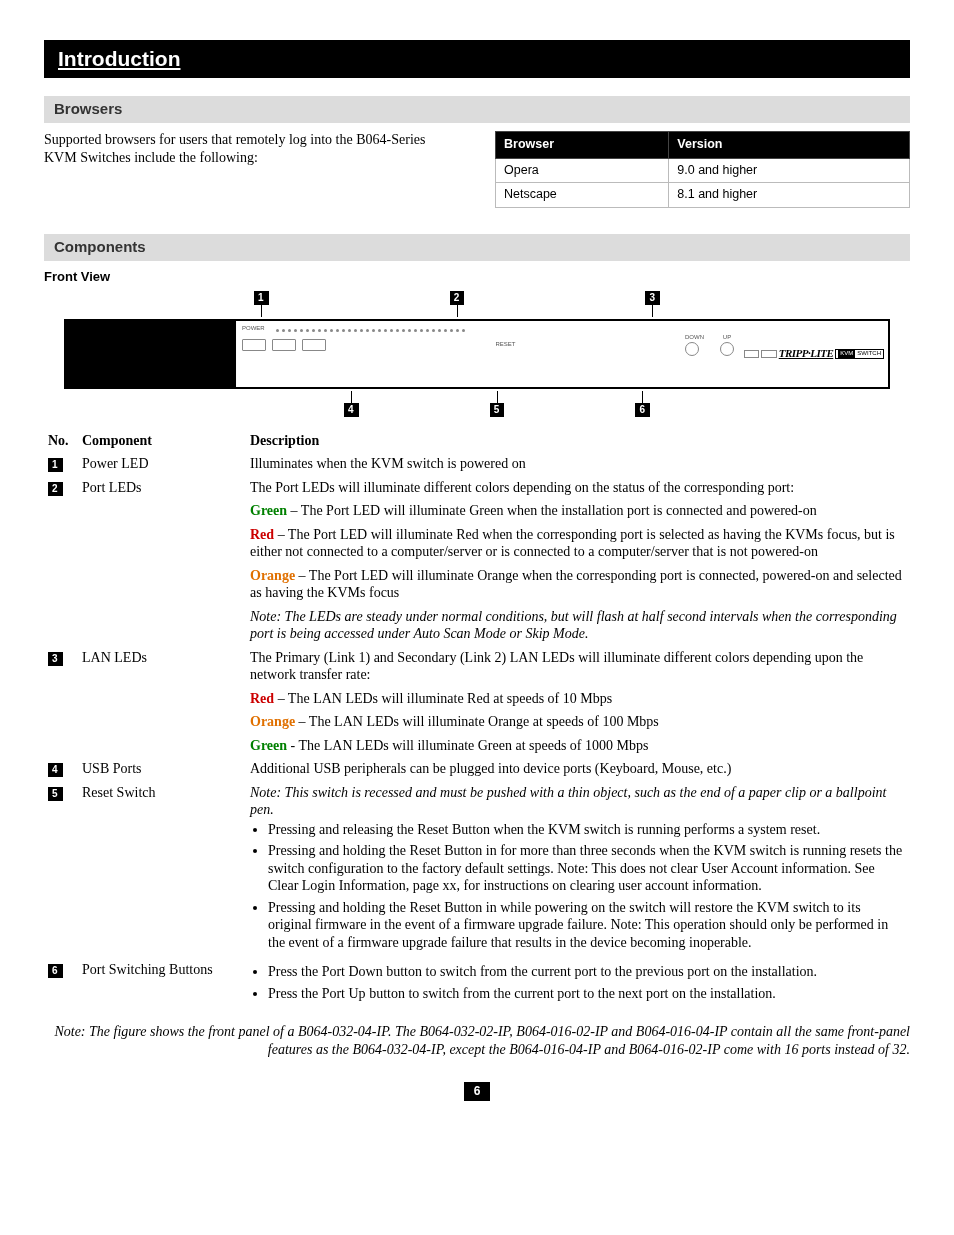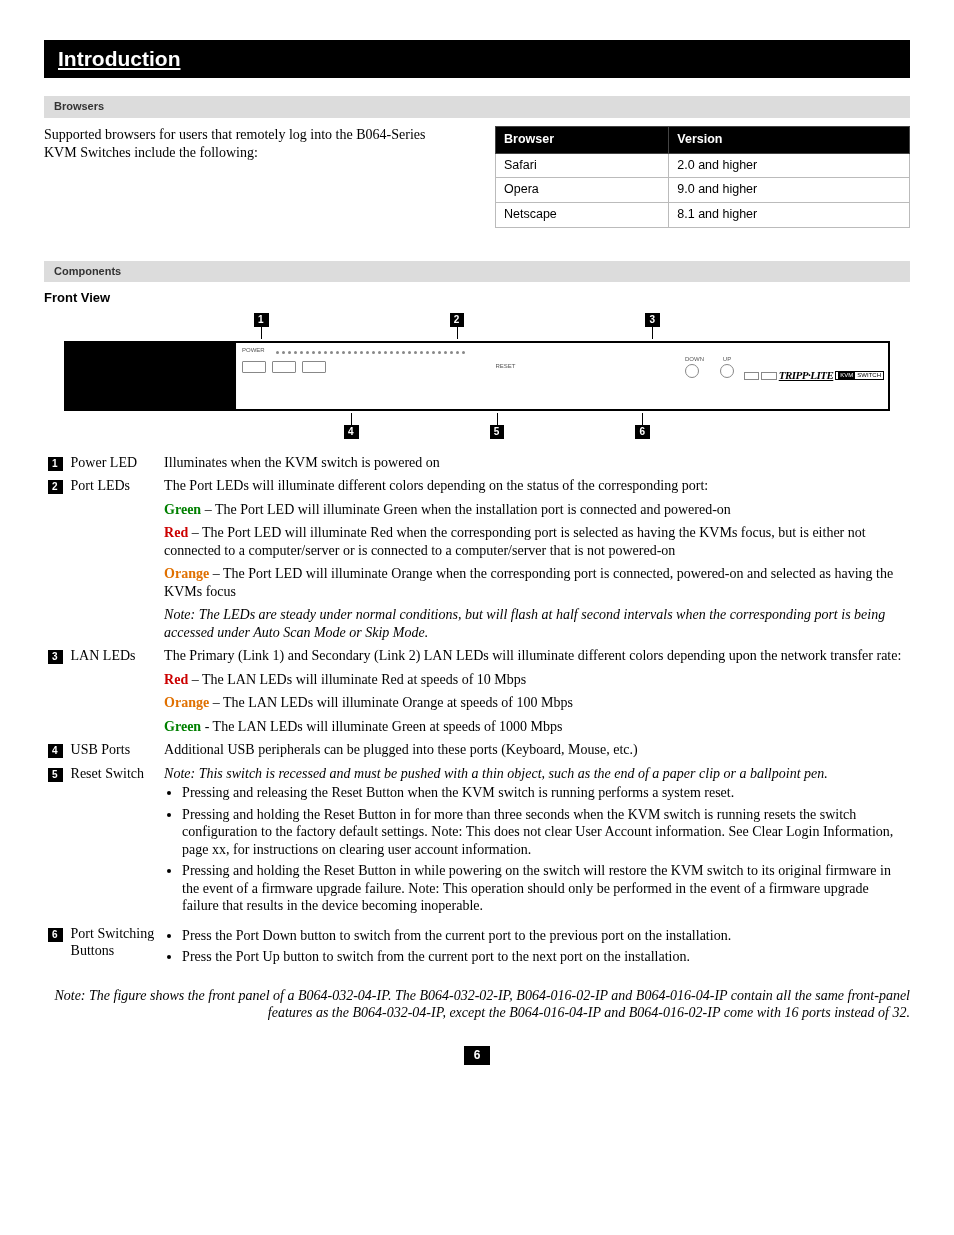--- a/index.html
+++ b/index.html
@@ -20,29 +20,29 @@
     font-size: 21px;
     padding: 6px 14px;
     margin-bottom: 18px;
     text-decoration: underline;
   }
   .section-grey {
     background: #dcdcdc;
     color: #333;
     font-family: Arial, Helvetica, sans-serif;
     font-weight: bold;
-    font-size: 11px;
+    font-size: 15px;
     padding: 4px 10px;
     margin-bottom: 8px;
   }
   .two-col {
     display: flex;
     gap: 36px;
     align-items: flex-start;
-    margin-bottom: 33px;
+    margin-bottom: 26px;
   }
   .col-left { flex: 1 1 50%; }
   .col-right { flex: 1 1 50%; }
   table.browsers {
     border-collapse: collapse;
     width: 100%;
     font-family: Arial, Helvetica, sans-serif;
     font-size: 12.5px;
   }
   table.browsers th {
@@ -179,24 +179,20 @@
   <div class="col-right">
     <table class="browsers">
       <thead>
         <tr>
           <th>Browser</th>
           <th>Version</th>
         </tr>
       </thead>
       <tbody>
         <tr>
-            <td>Safari</td>
-            <td>2.0 and higher</td>
-          </tr>
-        <tr>
             <td>Opera</td>
             <td>9.0 and higher</td>
           </tr>
         <tr>
             <td>Netscape</td>
             <td>8.1 and higher</td>
           </tr>
       </tbody>
     </table>
   </div>
@@ -297,20 +293,25 @@
       </div>
     <div class="stick">
         <span class="line"></span>
         <span class="num-box">6</span>
       </div>
   </div>
 </div>
 
 <table class="comp-table">
   <tbody>
+      <tr>
+    <th class="cno">No.</th>
+    <th class="cname">Component</th>
+    <th>Description</th>
+  </tr>
 
   <tr>
     <td><span class="num-box">1</span></td>
     <td>Power LED</td>
     <td>Illuminates when the KVM switch is powered on</td>
   </tr>
 
   <tr>
     <td><span class="num-box">2</span></td>
     <td>Port LEDs</td>
@@ -330,21 +331,21 @@
       <div>The Primary (Link 1) and Secondary (Link 2) LAN LEDs will illuminate different colors depending upon the network transfer rate:</div>
       <div style="margin-top:6px"><span class="red">Red</span><span> – The LAN LEDs will illuminate Red at speeds of 10 Mbps</span></div>
       <div style="margin-top:6px"><span class="orange">Orange</span><span> – The LAN LEDs will illuminate Orange at speeds of 100 Mbps</span></div>
       <div style="margin-top:6px"><span class="green">Green</span><span> - The LAN LEDs will illuminate Green at speeds of 1000 Mbps</span></div>
     </td>
   </tr>
 
   <tr>
     <td><span class="num-box">4</span></td>
     <td>USB Ports</td>
-    <td>Additional USB peripherals can be plugged into these ports (Keyboard, Mouse, etc.)</td>
+    <td>Additional USB peripherals can be plugged into device ports (Keyboard, Mouse, etc.)</td>
   </tr>
 
   <tr>
     <td><span class="num-box">5</span></td>
     <td>Reset Switch</td>
     <td>
       <div class="note-italic">Note: This switch is recessed and must be pushed with a thin object, such as the end of a paper clip or a ballpoint pen.</div>
       <ul class="tight">
         <li>Pressing and releasing the Reset Button when the KVM switch is running performs a system reset.</li>
         <li>Pressing and holding the Reset Button in for more than three seconds when the KVM switch is running resets the switch configuration to the factory default settings. Note: This does not clear User Account information. See Clear Login Information, page xx, for instructions on clearing user account information.</li>

